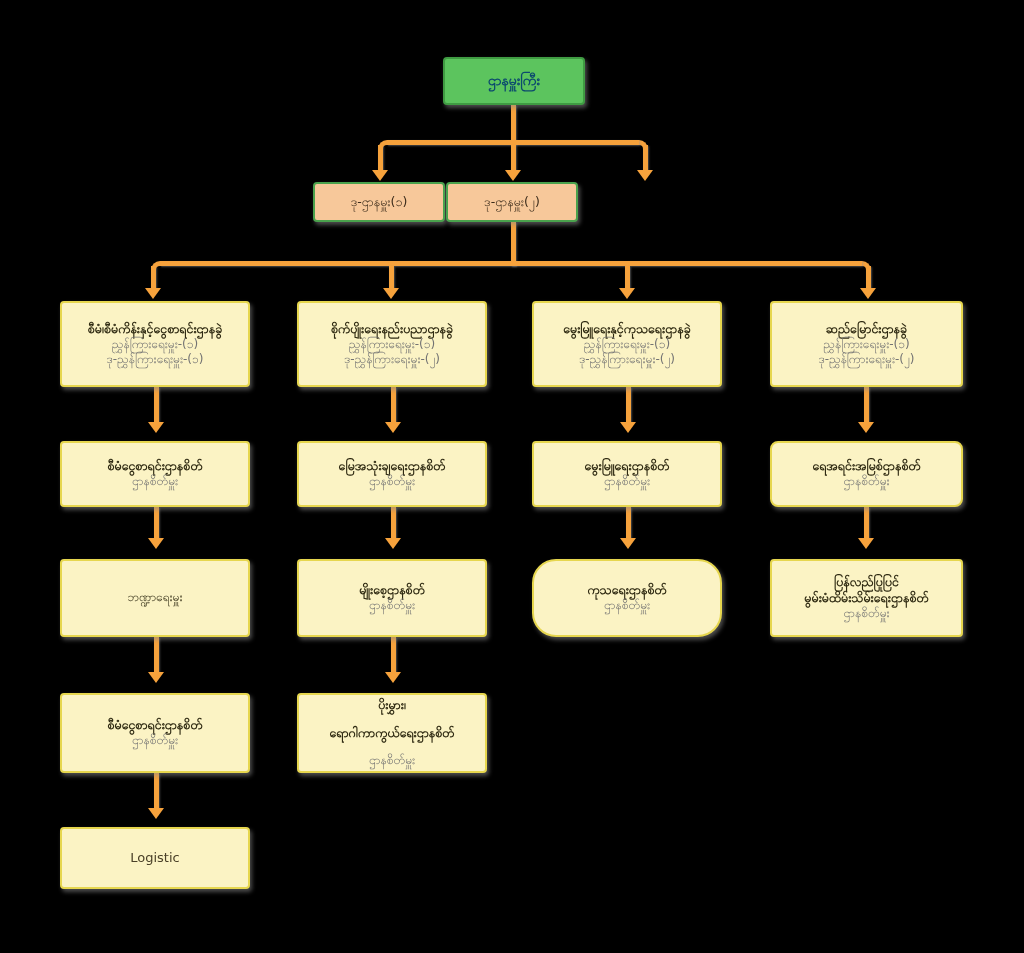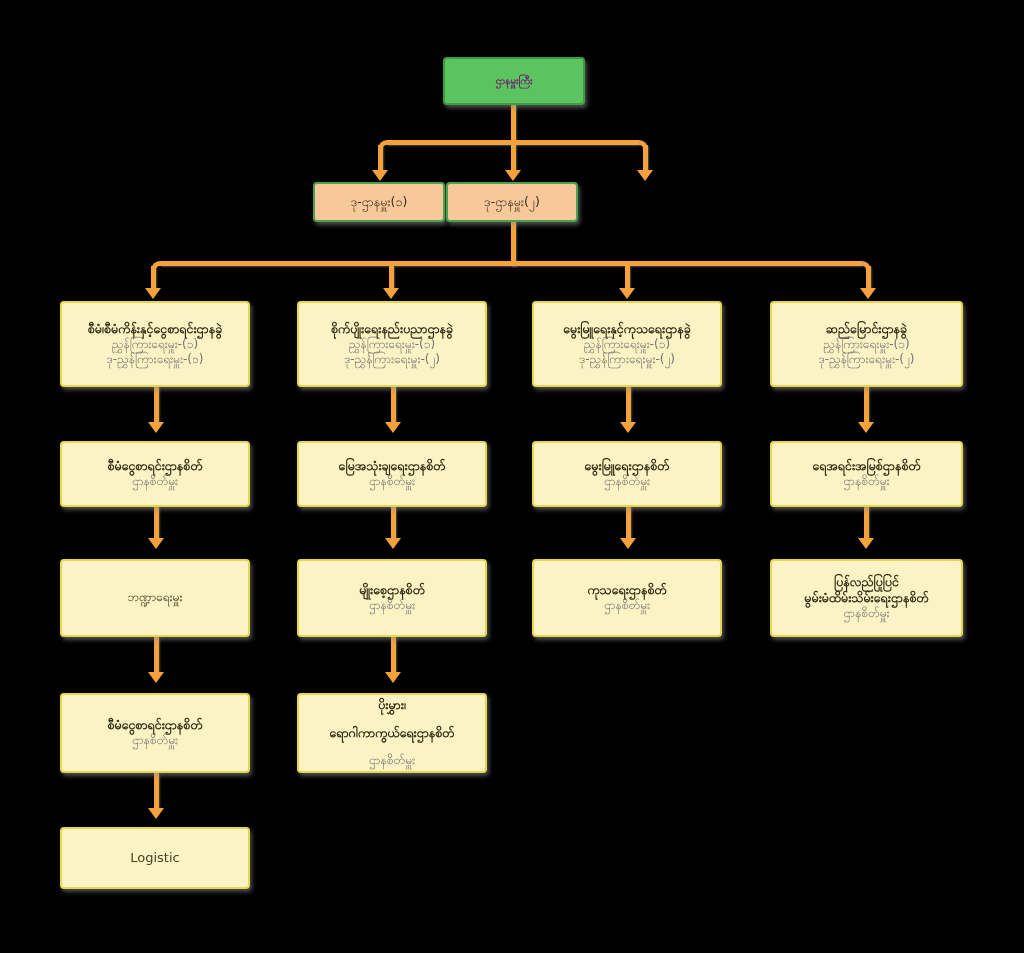--- a/index.html
+++ b/index.html
@@ -22,21 +22,21 @@
     box-shadow:2px 3px 4px rgba(140,140,140,0.55);
     z-index:5;
   }
   .node .t1,.node .t2,.node .t3{display:block;width:100%;line-height:1.28;}
   
   .n-root{
     background:#5cc45e;
     border:2px solid #3f9b42;
     color:#16351a;
   }
-  .n-root .t1{font-weight:bold;font-size:10px;color:#701a75;}
+  .n-root .t1{font-weight:bold;font-size:14px;color:#0c4a6e;}
   
   .n-dep{
     background:#f7c89a;
     border:2px solid #4aa24d;
     color:#3a2a18;
   }
   .n-dep .t1{font-size:12.5px;color:#3b2b1a;}
   
   .n-dept{
     background:#fbf3c4;
@@ -169,31 +169,31 @@
 
   <div class="node n-dept" style="left:532px;top:301px;width:190px;height:86px;">
     <span class="t1">မွေးမြူရေးနှင့်ကုသရေးဌာနခွဲ</span>
     <span class="t2">ညွှန်ကြားရေးမှူး-(၁)</span>
     <span class="t3">ဒု-ညွှန်ကြားရေးမှူး-(၂)</span>
   </div>
   <div class="node n-dept" style="left:532px;top:441px;width:190px;height:66px;">
     <span class="t1">မွေးမြူရေးဌာနစိတ်</span>
     <span class="t2">ဌာနစိတ်မှူး</span>
   </div>
-  <div class="node n-dept" style="left:532px;top:559px;width:190px;height:78px;">
+  <div class="node n-dept" style="left:532px;top:559px;width:190px;height:78px;border-radius:24px;">
     <span class="t1">ကုသရေးဌာနစိတ်</span>
     <span class="t2">ဌာနစိတ်မှူး</span>
   </div>
 
   <div class="node n-dept" style="left:770px;top:301px;width:193px;height:86px;">
     <span class="t1">ဆည်မြောင်းဌာနခွဲ</span>
     <span class="t2">ညွှန်ကြားရေးမှူး-(၁)</span>
     <span class="t3">ဒု-ညွှန်ကြားရေးမှူး-(၂)</span>
   </div>
-  <div class="node n-dept" style="left:770px;top:441px;width:193px;height:66px;">
+  <div class="node n-dept" style="left:770px;top:441px;width:193px;height:66px;border-radius:8px;">
     <span class="t1">ရေအရင်းအမြစ်ဌာနစိတ်</span>
     <span class="t2">ဌာနစိတ်မှူး</span>
   </div>
   <div class="node n-dept" style="left:770px;top:559px;width:193px;height:78px;">
     <span class="t1">ပြန်လည်ပြုပြင်</span>
     <span class="t1">မွမ်းမံထိမ်းသိမ်းရေးဌာနစိတ်</span>
     <span class="t2">ဌာနစိတ်မှူး</span>
   </div>
 
 </div>

